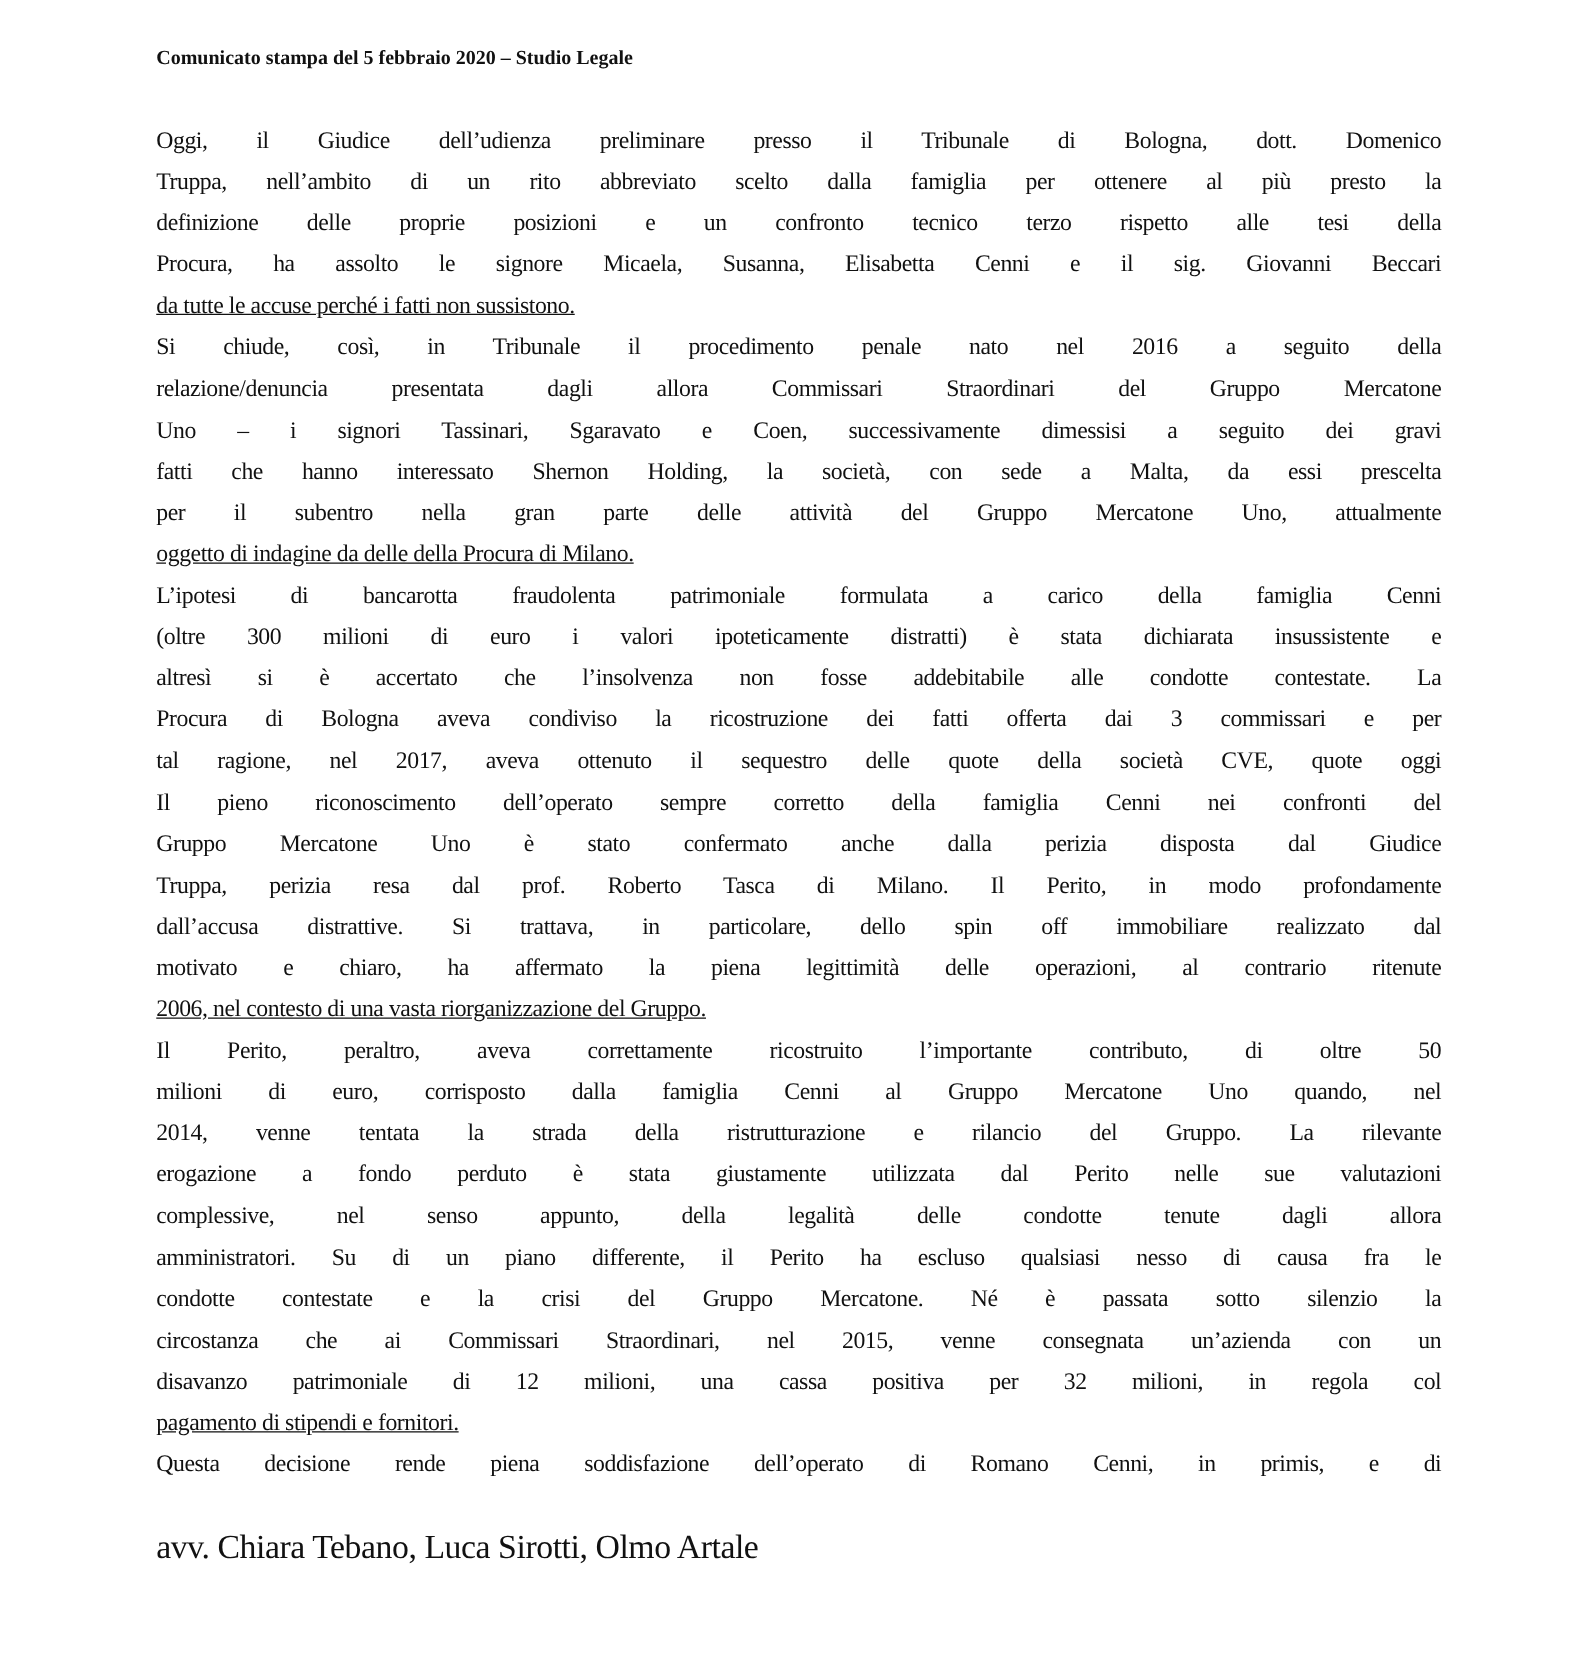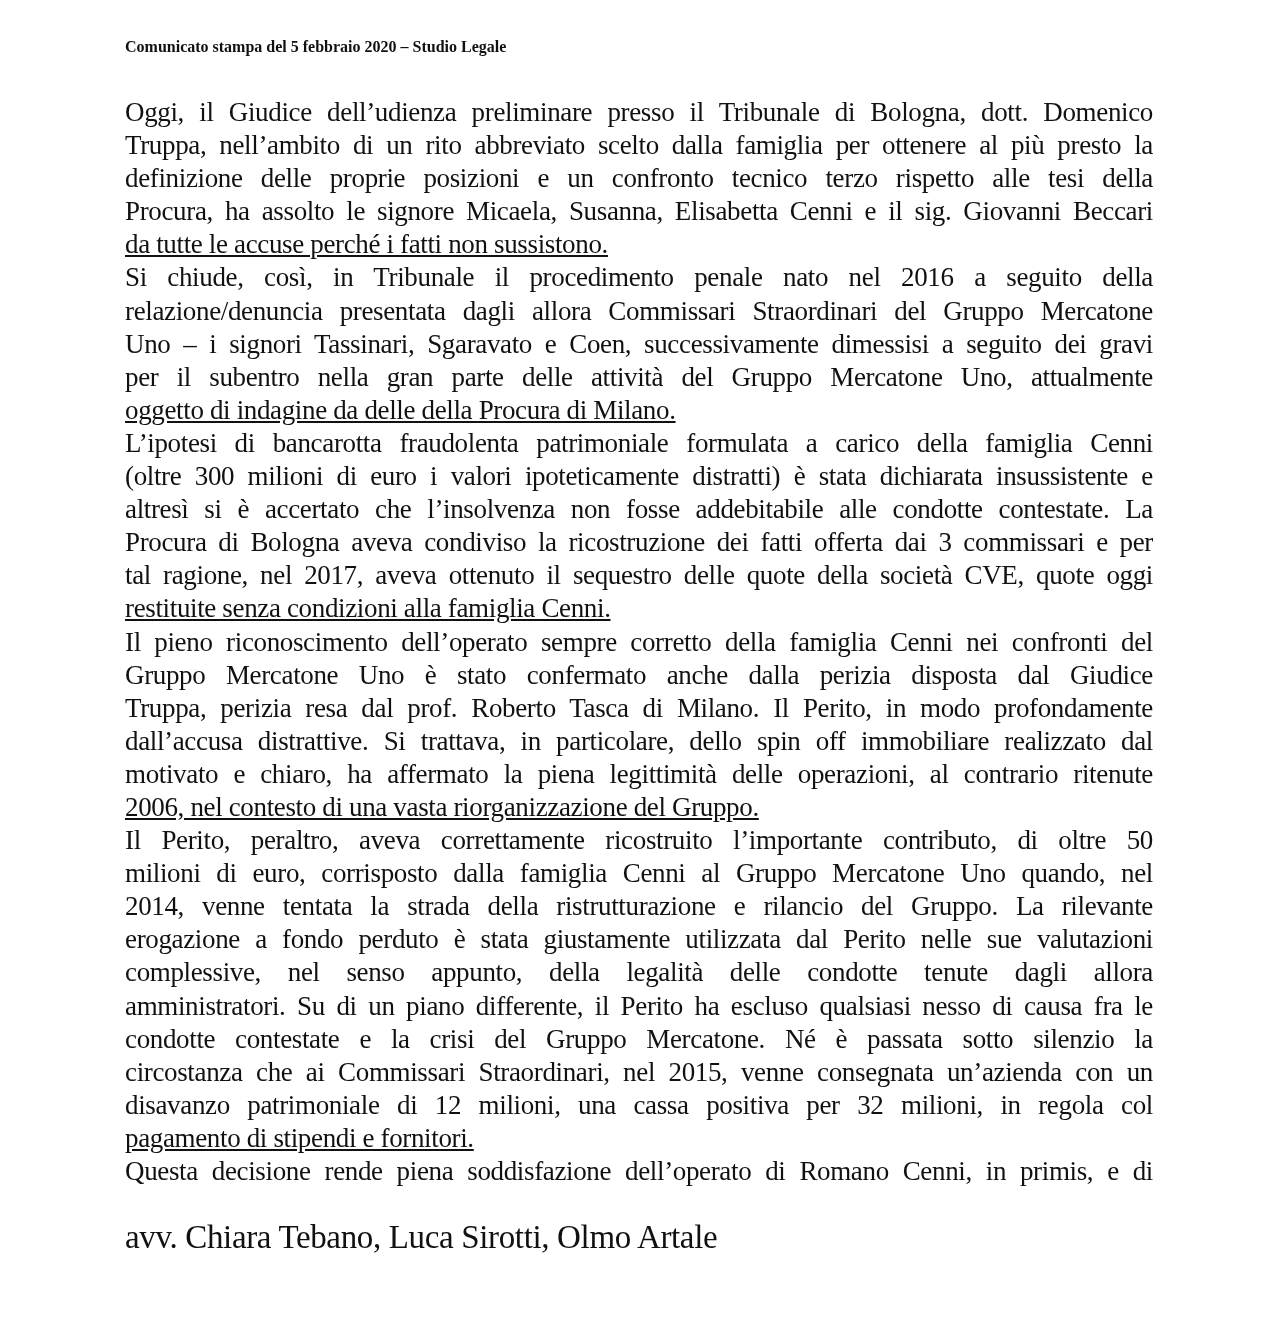--- a/index.html
+++ b/index.html
@@ -22,41 +22,41 @@
       width: 1028px;
     }
     .title {
       font-weight: bold;
       font-size: 16px;
       line-height: 33px;
       margin: 0 0 33px 0;
       white-space: nowrap;
     }
     .para {
-      font-size: 27px;
+      font-size: 19px;
       line-height: 33.1px;
       text-align: justify;
       margin: 0;
       letter-spacing: -0.35px;
     }
     .para .ln {
       display: block;
       text-align: justify;
       text-align-last: justify;
       white-space: nowrap;
     }
     .para .ln.last {
       text-align-last: left;
       text-decoration: underline;
     }
     .closing-gap {
       height: 33px;
     }
     .signature {
-      font-size: 33px;
+      font-size: 27px;
       line-height: 33px;
       margin: 0;
       letter-spacing: -0.35px;
     }
   </style>
 </head>
 <body>
 
 <div class="page">
   <h1 class="title">Comunicato stampa del 5 febbraio 2020 – Studio Legale</h1>
@@ -68,31 +68,31 @@
       <span class="ln">Truppa, nell’ambito di un rito abbreviato scelto dalla famiglia per ottenere al più presto la</span>
       <span class="ln">definizione delle proprie posizioni e un confronto tecnico terzo rispetto alle tesi della</span>
       <span class="ln">Procura, ha assolto le signore Micaela, Susanna, Elisabetta Cenni e il sig. Giovanni Beccari</span>
       <span class="ln last">da tutte le accuse perché i fatti non sussistono.</span>
     </p>
 
     <p class="para">
       <span class="ln">Si chiude, così, in Tribunale il procedimento penale nato nel 2016 a seguito della</span>
       <span class="ln">relazione/denuncia presentata dagli allora Commissari Straordinari del Gruppo Mercatone</span>
       <span class="ln">Uno – i signori Tassinari, Sgaravato e Coen, successivamente dimessisi a seguito dei gravi</span>
+      <span class="ln">fatti che hanno interessato Shernon Holding, la società, con sede a Malta, da essi prescelta</span>
       <span class="ln">per il subentro nella gran parte delle attività del Gruppo Mercatone Uno, attualmente</span>
       <span class="ln last">oggetto di indagine da delle della Procura di Milano.</span>
     </p>
 
     <p class="para">
       <span class="ln">L’ipotesi di bancarotta fraudolenta patrimoniale formulata a carico della famiglia Cenni</span>
       <span class="ln">(oltre 300 milioni di euro i valori ipoteticamente distratti) è stata dichiarata insussistente e</span>
       <span class="ln">altresì si è accertato che l’insolvenza non fosse addebitabile alle condotte contestate. La</span>
       <span class="ln">Procura di Bologna aveva condiviso la ricostruzione dei fatti offerta dai 3 commissari e per</span>
       <span class="ln">tal ragione, nel 2017, aveva ottenuto il sequestro delle quote della società CVE, quote oggi</span>
-      <span class="ln last">restituite senza condizioni alla famiglia Cenni.</span>
     </p>
 
     <p class="para">
       <span class="ln">Il pieno riconoscimento dell’operato sempre corretto della famiglia Cenni nei confronti del</span>
       <span class="ln">Gruppo Mercatone Uno è stato confermato anche dalla perizia disposta dal Giudice</span>
       <span class="ln">Truppa, perizia resa dal prof. Roberto Tasca di Milano. Il Perito, in modo profondamente</span>
       <span class="ln">dall’accusa distrattive. Si trattava, in particolare, dello spin off immobiliare realizzato dal</span>
       <span class="ln">motivato e chiaro, ha affermato la piena legittimità delle operazioni, al contrario ritenute</span>
       <span class="ln last">2006, nel contesto di una vasta riorganizzazione del Gruppo.</span>
     </p>

